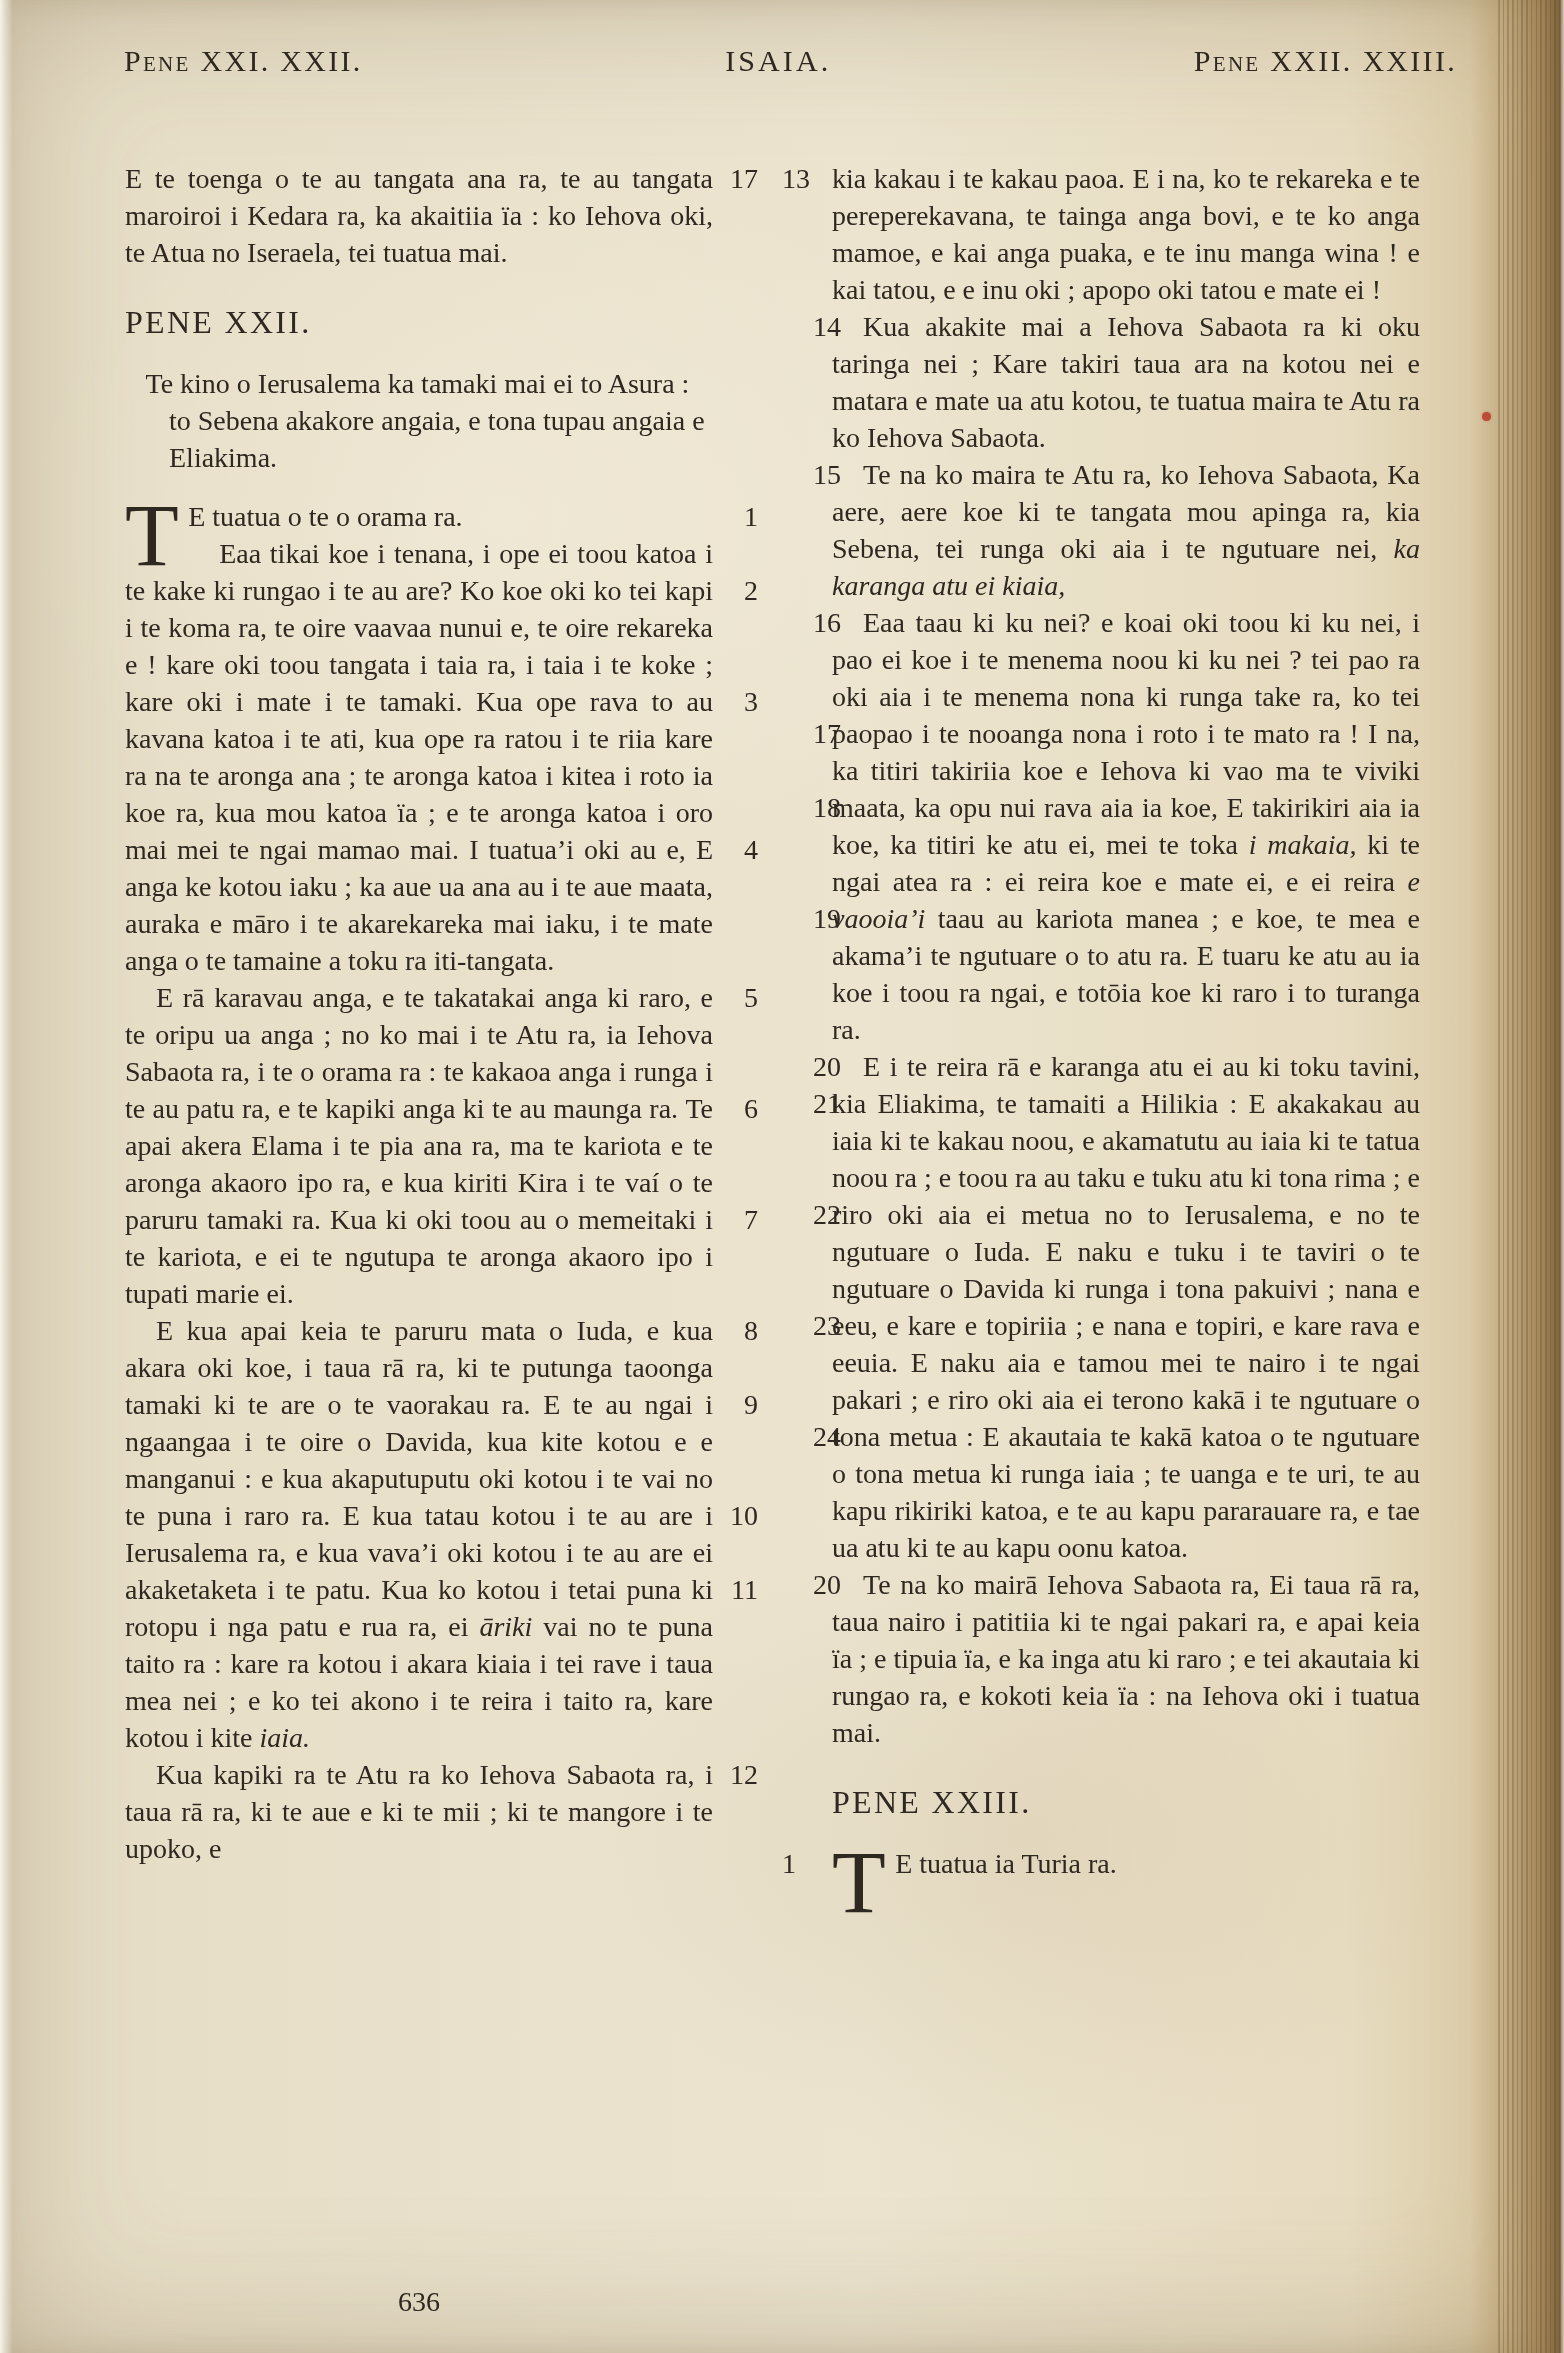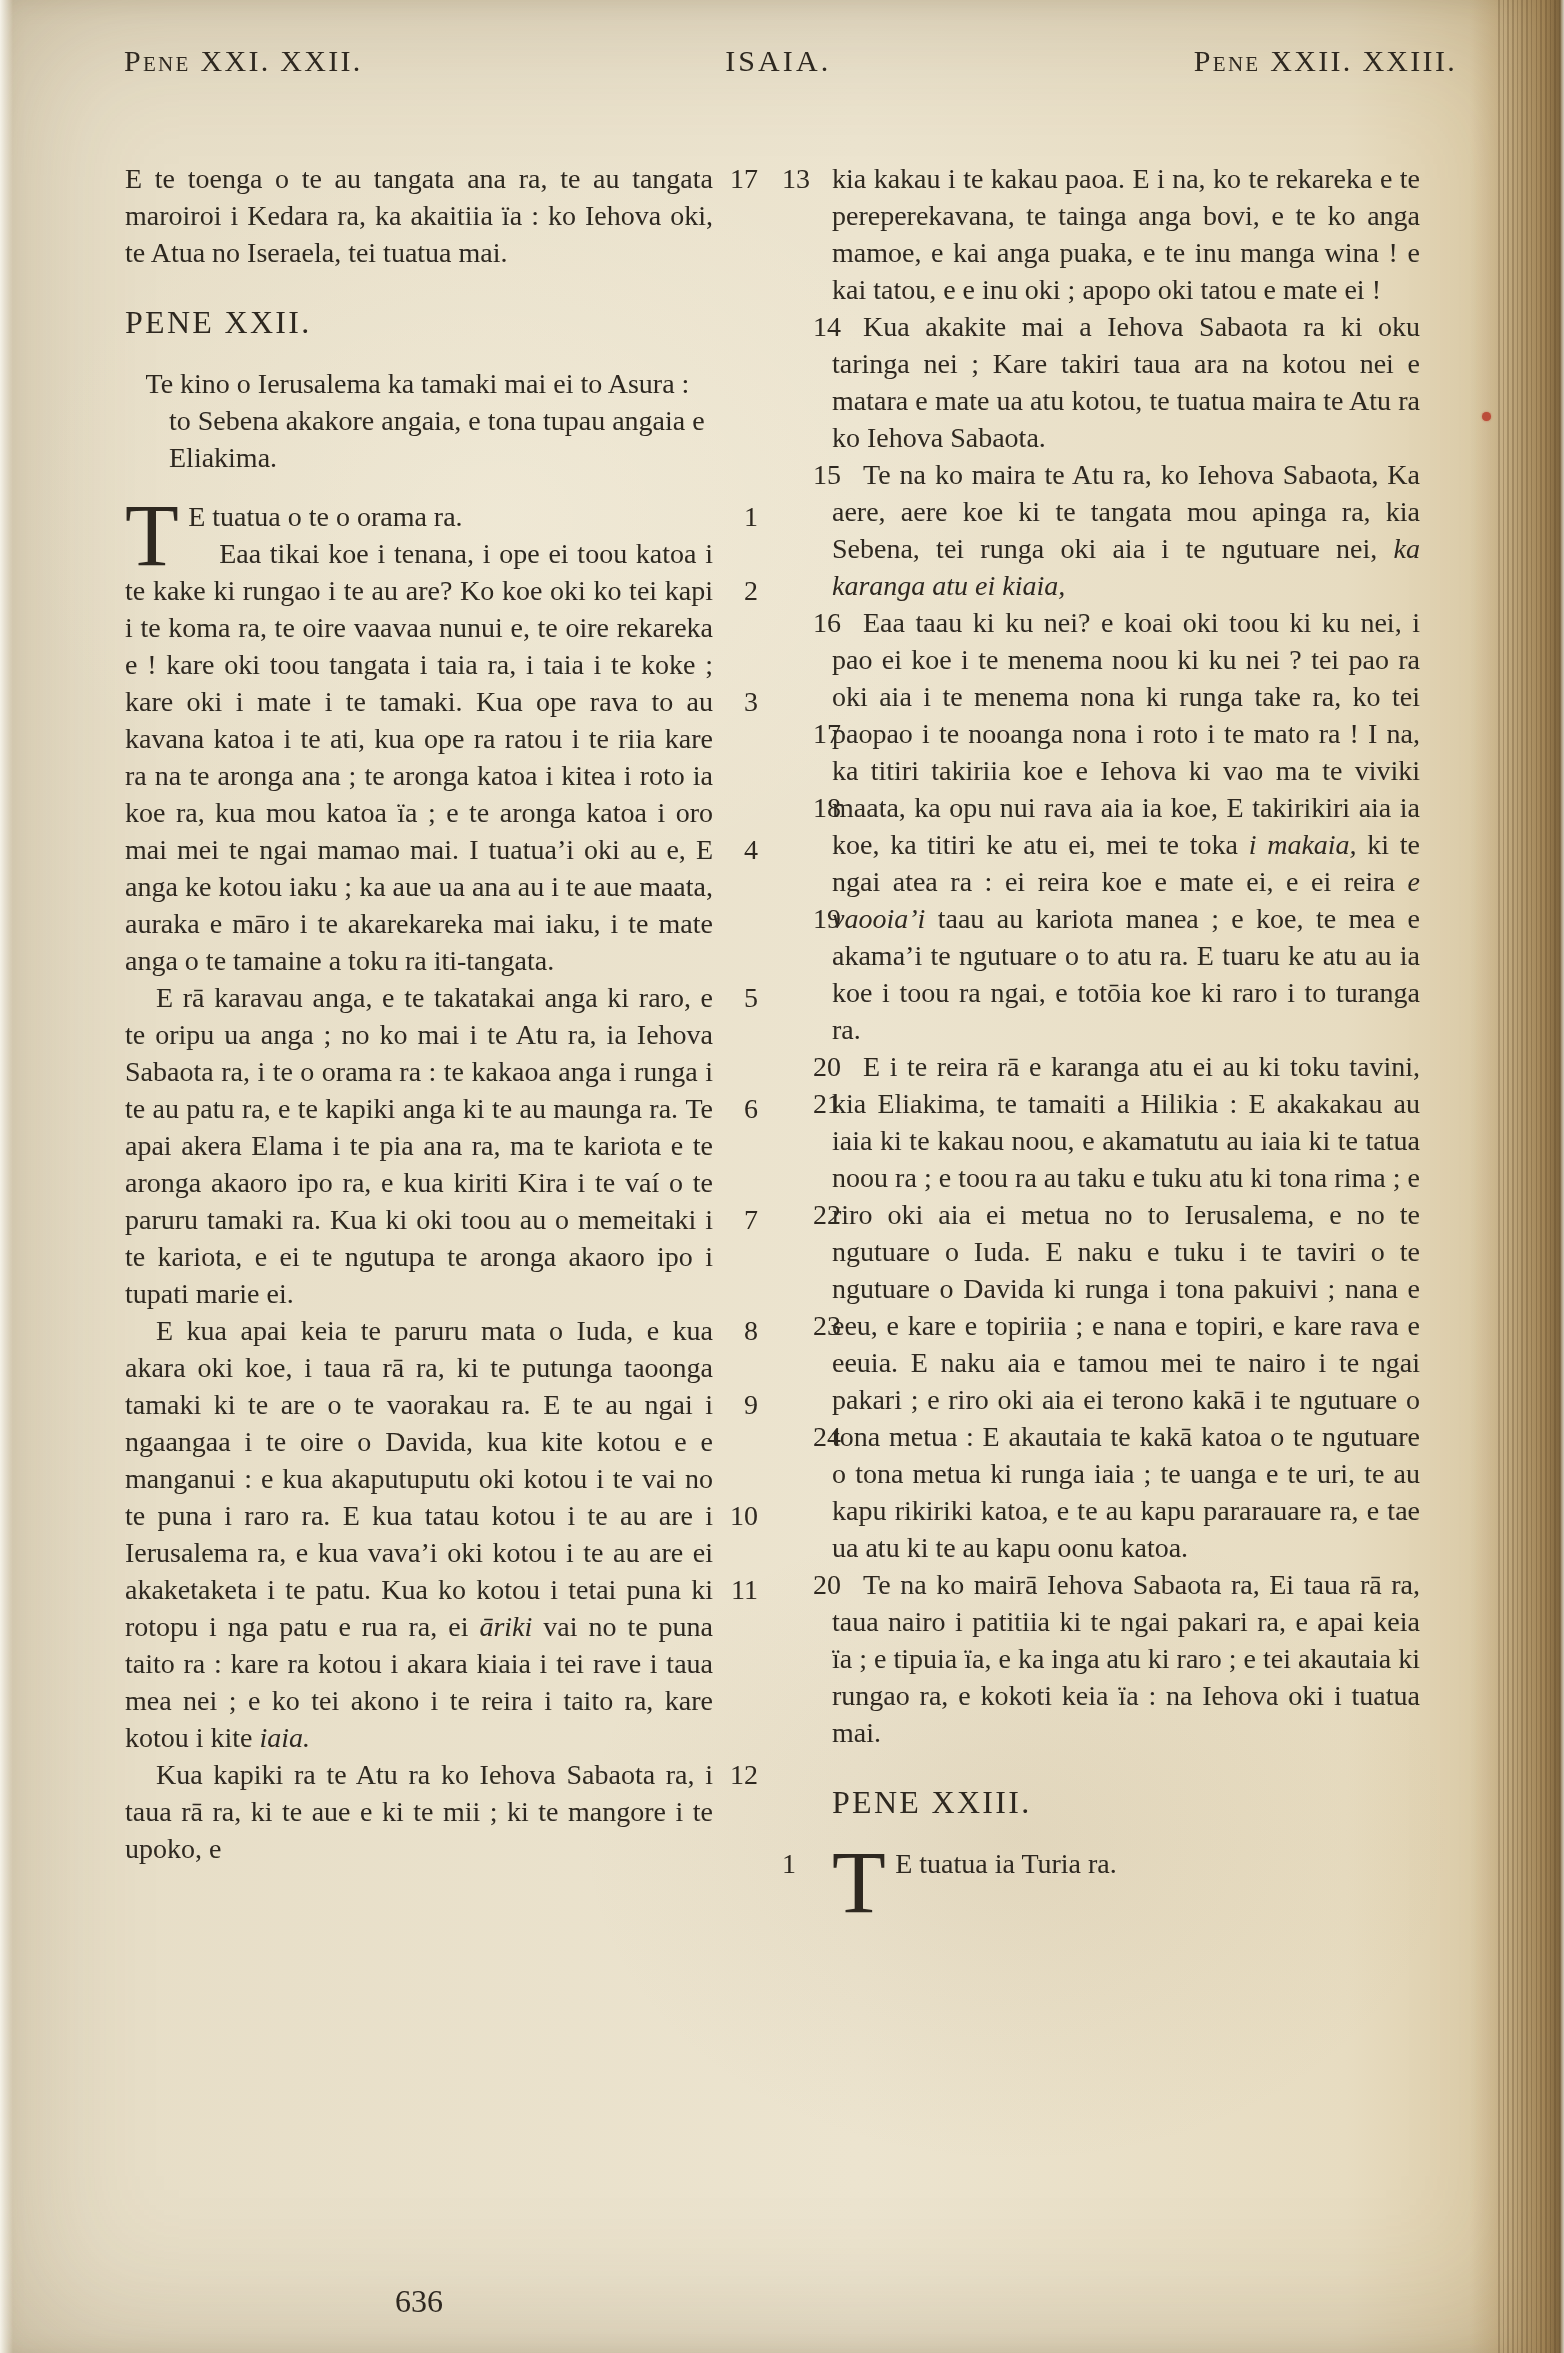--- a/index.html
+++ b/index.html
@@ -73,21 +73,21 @@
     padding-left:44px;text-indent:-23.5px;
     text-align:left;
   }
   .chapter-summary.center{padding-left:0;text-indent:0;text-align:center;}
   .dropcap{
     float:left;font-size:88px;line-height:70px;
     padding:3.1px 9.4px 0 0;
   }
   .pageno{
     position:absolute;bottom:0;left:0;width:100%;
-    text-align:center;font-size:32px;
+    text-align:center;font-size:28px;
   }
 </style>
 </head>
 <body>
 
 <div class="page">
   <div class="left-edge"></div>
   <div class="fore-edge"></div>
   <div class="speck"></div>
 

